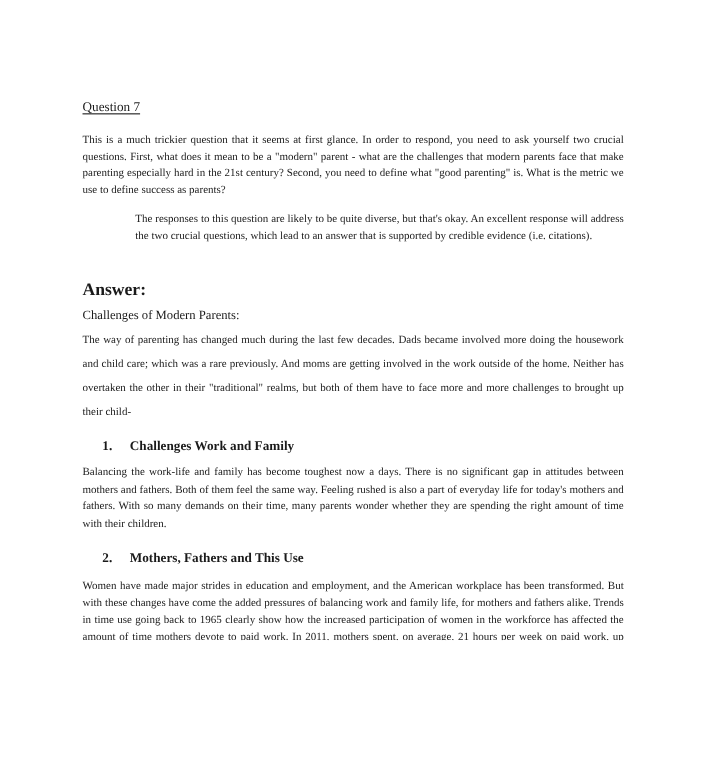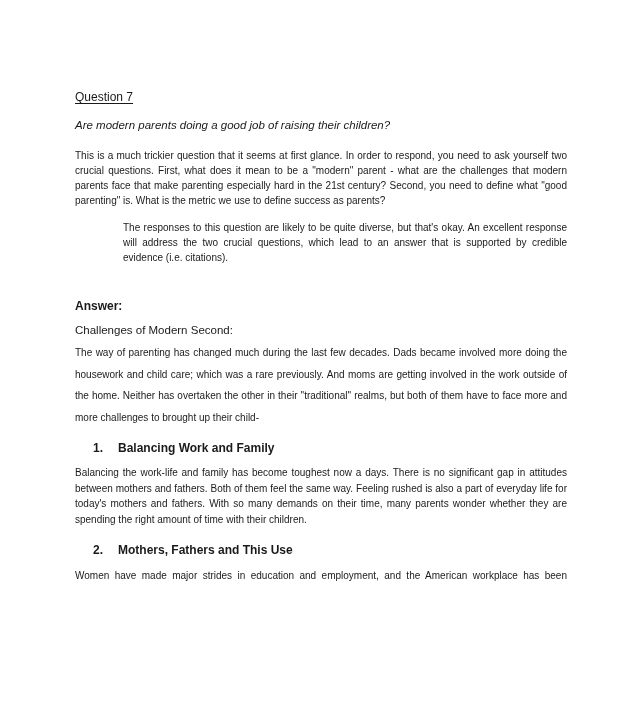--- a/index.html
+++ b/index.html
@@ -5,21 +5,21 @@
   html, body {
     margin: 0;
     padding: 0;
     background: #ffffff;
   }
   .page {
     position: relative;
     width: 640px;
     height: 582px;
     background: #ffffff;
-    font-family: Liberation Sans, sans-serif;
+    font-family: Liberation Serif, serif;
     color: #1a1a1a;
     overflow: hidden;
   }
   .content {
     position: absolute;
     left: 75px;
     top: 0;
     width: 492px;
   }
   .q-label {
@@ -44,21 +44,21 @@
     line-height: 15px;
   }
   .p-intro-2 {
     margin-top: 12px;
     line-height: 15px;
     margin-left: 48px;
   }
   .answer-label {
     margin-top: 34px;
     font-weight: bold;
-    font-size: 12px;
+    font-size: 16px;
     line-height: 15px;
   }
   .answer-sub {
     margin-top: 9px;
     font-size: 11.5px;
     line-height: 15px;
   }
   .answer-intro {
     margin-top: 4px;
     line-height: 21.5px;
@@ -86,35 +86,34 @@
   }
 </style>
 </head>
 <body>
 
 <div class="page">
   <div class="content">
 
     <div class="q-label">Question 7</div>
 
-    <div class="q-prompt">Are modern parents doing a good job of raising their children?</div>
 
     <div class="para p-intro-1">This is a much trickier question that it seems at first glance. In order to respond, you need to ask yourself two crucial questions. First, what does it mean to be a "modern" parent - what are the challenges that modern parents face that make parenting especially hard in the 21st century? Second, you need to define what "good parenting" is. What is the metric we use to define success as parents?</div>
 
     <div class="para p-intro-2">The responses to this question are likely to be quite diverse, but that's okay. An excellent response will address the two crucial questions, which lead to an answer that is supported by credible evidence (i.e. citations).</div>
 
     <div class="answer-label">Answer:</div>
 
-    <div class="answer-sub">Challenges of Modern Second:</div>
+    <div class="answer-sub">Challenges of Modern Parents:</div>
 
     <div class="para answer-intro">The way of parenting has changed much during the last few decades. Dads became involved more doing the housework and child care; which was a rare previously. And moms are getting involved in the work outside of the home. Neither has overtaken the other in their "traditional" realms, but both of them have to face more and more challenges to brought up their child-</div>
 
     <div class="sec-heading sec1-heading">
       <span class="num">1.</span>
-      <span class="htext">Balancing Work and Family</span>
+      <span class="htext">Challenges Work and Family</span>
     </div>
 
     <div class="para sec1-body">Balancing the work-life and family has become toughest now a days. There is no significant gap in attitudes between mothers and fathers. Both of them feel the same way. Feeling rushed is also a part of everyday life for today's mothers and fathers. With so many demands on their time, many parents wonder whether they are spending the right amount of time with their children.</div>
 
     <div class="sec-heading sec2-heading">
       <span class="num">2.</span>
       <span class="htext">Mothers, Fathers and This Use</span>
     </div>
 
     <div class="para sec2-body">Women have made major strides in education and employment, and the American workplace has been transformed. But with these changes have come the added pressures of balancing work and family life, for mothers and fathers alike. Trends in time use going back to 1965 clearly show how the increased participation of women in the workforce has affected the amount of time mothers devote to paid work. In 2011, mothers spent, on average, 21 hours per week on paid work, up from eight hours in 1965. On the other hand, the children will feel deprived if they do not get enough time from their parents. So these are the challenges modern parents has to overcome.</div>

